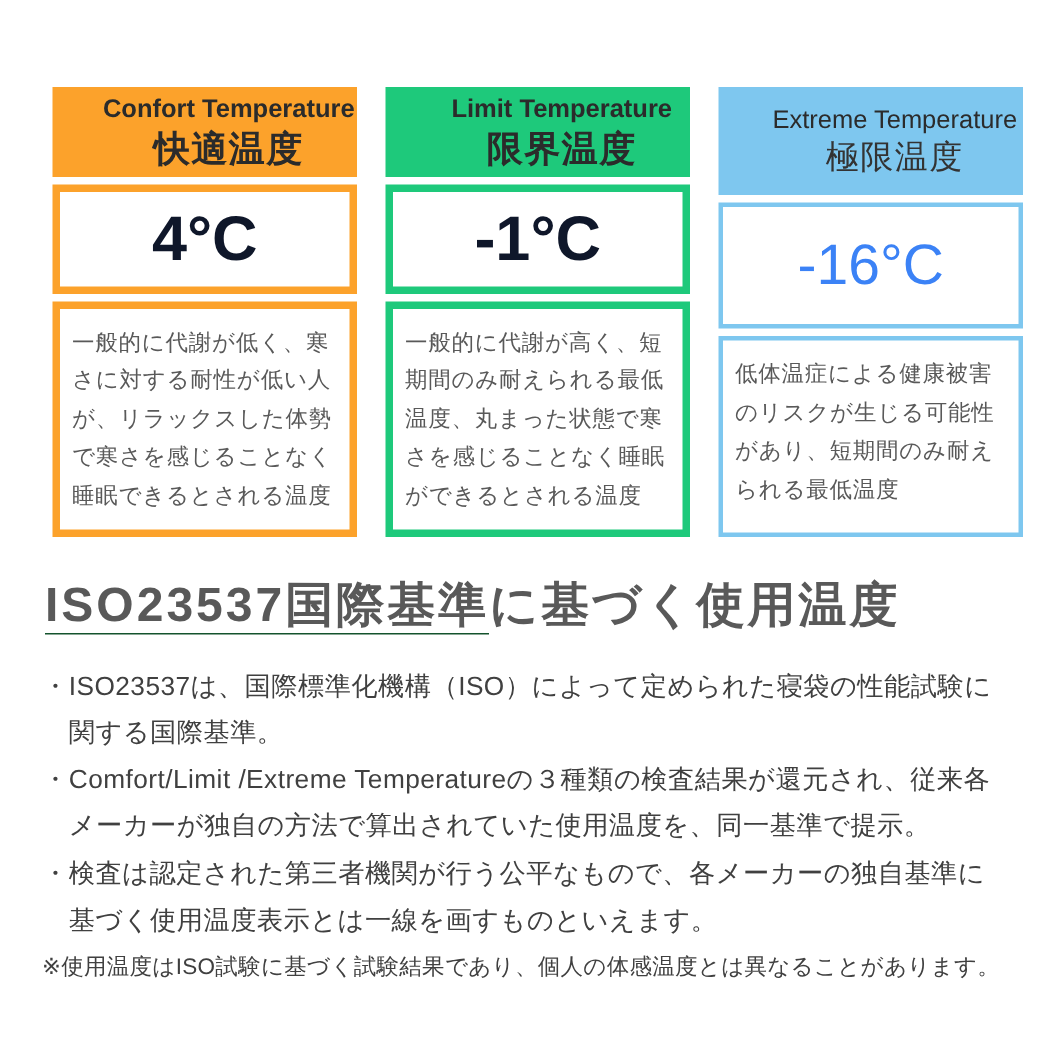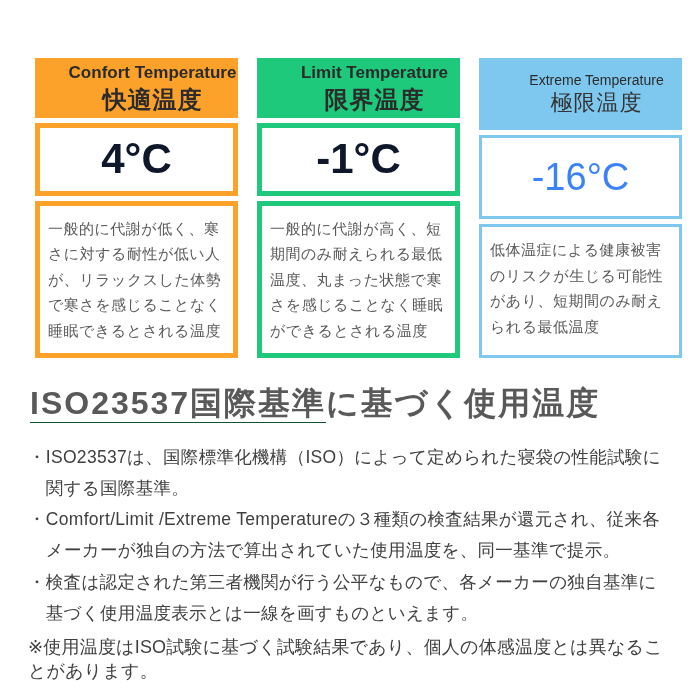--- a/index.html
+++ b/index.html
@@ -49,21 +49,21 @@
     border: 5px solid var(--accent);
     background: #ffffff;
     flex: 1;
     padding: 10px 8px;
     font-size: 15px;
     line-height: 1.7;
     color: #595959;
     letter-spacing: 0.5px;
   }
   
-  .temp-card.light .card-title-en { font-weight: 400; font-size: 14px; }
+  .temp-card.light .card-title-en { font-weight: 400; font-size: 17px; }
   .temp-card.light .card-title-ja { font-weight: 400; font-size: 22px; color: #333; }
   .temp-card.light .temp-box { border-width: 3px; font-weight: 400; font-size: 38px; color: #3b82f6; }
   .temp-card.light .body-box { border-width: 3px; }
 
   .section-heading {
     margin: 24px 0 0 30px;
     font-size: 32px;
     font-weight: 700;
     color: #595959;
     letter-spacing: 2px;
@@ -81,21 +81,21 @@
     display: flex;
     font-size: 17.5px;
     line-height: 1.78;
     color: #404040;
     letter-spacing: 0.3px;
   }
   .bullet-marker { flex: 0 0 auto; }
   .bullet-text { flex: 1; }
   .footnote {
     margin: 6px 28px 0 28px;
-    font-size: 18px;
+    font-size: 15px;
     color: #404040;
     letter-spacing: 0.2px;
   }
 </style>
 </head>
 <body>
 
 <div class="cards-row">
 
   <div class="temp-card" style="--accent: #FCA22B;">

